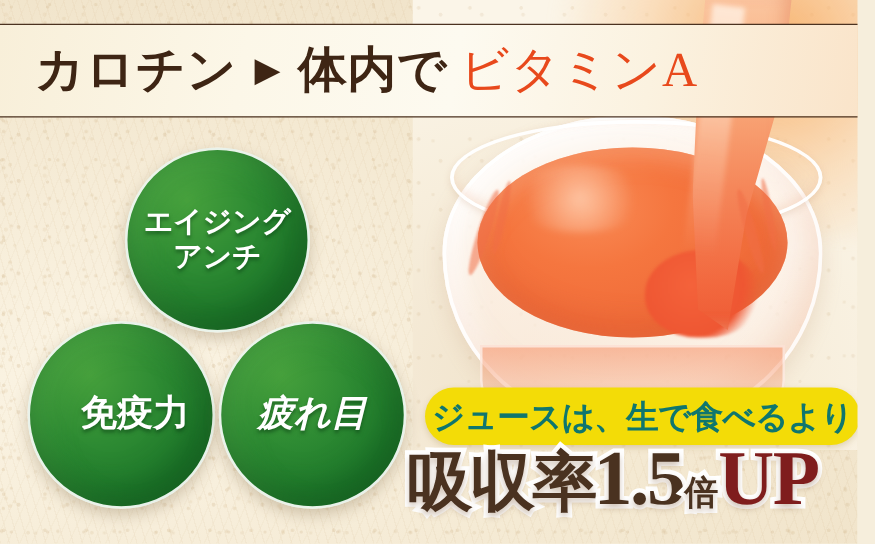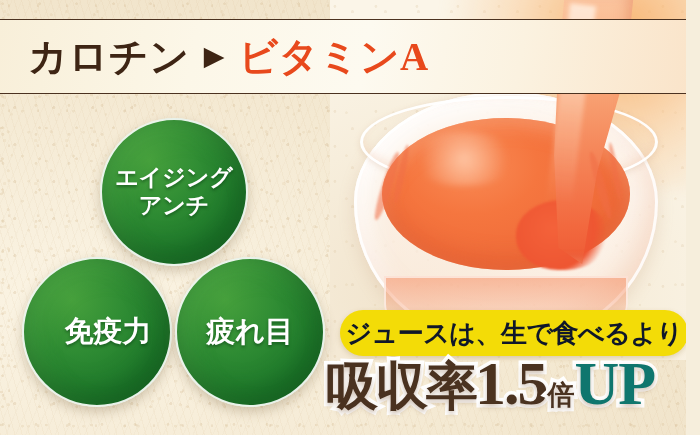--- a/index.html
+++ b/index.html
@@ -144,21 +144,21 @@
   .h-txt{
     font-family:"Liberation Serif","DejaVu Serif",serif;
     font-size:39px;font-weight:700;color:#3E2514;letter-spacing:.5px;
     line-height:1;
   }
   .h-arrow{
     font-size:27px;color:#3E2514;line-height:1;margin:0 4px;
   }
   .h-accent{
     font-family:"Liberation Serif","DejaVu Serif",serif;
-    font-size:39px;font-weight:700;line-height:1;letter-spacing:.5px;
+    font-size:39px;font-weight:400;line-height:1;letter-spacing:.5px;
   }
 
   
   .badge{
     position:absolute;border-radius:50%;
     display:flex;flex-direction:column;align-items:center;justify-content:center;
     border:2.5px solid rgba(255,255,255,.9);
     box-shadow:0 5px 12px rgba(120,95,60,.30), inset -8px -10px 26px rgba(14,78,26,.55), inset 10px 10px 24px rgba(92,175,78,.45);
     background:radial-gradient(circle at 33% 28%, #46A03C 0%, #2E8B33 38%, #1F7A2B 68%, #176A25 100%);
   }
@@ -166,21 +166,21 @@
     color:#FFFFFF;font-weight:700;
     font-family:"Liberation Serif","DejaVu Serif",serif;
     text-shadow:0 2px 3px rgba(10,60,18,.55);
     line-height:1.22;display:block;text-align:center;
   }
   #badge-1{left:100px;top:118px;width:144px;height:144px;}
   #badge-1 span{font-size:23px;}
   #badge-2{left:22px;top:257px;width:146px;height:146px;}
   #badge-2 span{font-size:29px;margin-left:22px;}
   #badge-3{left:175px;top:257px;width:146px;height:146px;}
-  #badge-3 span{font-size:29px;}
+  #badge-3 span{font-size:29px;font-style:italic;}
 
   
   .pill{
     position:absolute;left:340px;top:310px;width:348px;height:46px;
     background:#F3DC07;border-radius:23px;
     display:flex;align-items:center;justify-content:center;
     box-shadow:0 2px 5px rgba(150,120,40,.25);
   }
   .pill span{
     font-family:"Liberation Sans","DejaVu Sans",sans-serif;
@@ -230,39 +230,40 @@
     <div class="streak s2"></div>
     <div class="streak s3"></div>
     <div class="streak s4"></div>
     <div class="glass-base"></div>
   </div>
 
   <div class="header">
     <div class="header-inner">
       <span class="h-txt">カロチン</span>
       <span class="h-arrow">▶</span>
+      <span class="h-txt">体内で</span>
       <span class="h-accent" id="accent" style="color: rgb(232, 73, 28);">ビタミンA</span>
     </div>
   </div>
 
   <div class="badge" id="badge-1">
     <span>エイジング</span>
     <span>アンチ</span>
   </div>
   <div class="badge" id="badge-2">
     <span>免疫力</span>
   </div>
   <div class="badge" id="badge-3">
     <span>疲れ目</span>
   </div>
 
   <div class="pill" style="background: rgb(243, 220, 7);">
-    <span style="color: #0f172a;">ジュースは、生で食べるより</span>
+    <span style="color: #0f766e;">ジュースは、生で食べるより</span>
   </div>
 
   <div class="headline">
     <span class="hl hl-jp" style="color: rgb(74, 50, 32); -webkit-text-stroke: 7px rgb(255, 255, 255);">吸収率</span>
     <span class="hl hl-num" style="color: rgb(74, 50, 32); -webkit-text-stroke: 7px rgb(255, 255, 255);">1.5</span>
     <span class="hl hl-small" style="color: rgb(74, 50, 32); -webkit-text-stroke: 7px rgb(255, 255, 255);">倍</span>
-    <span class="hl hl-up" style="color: #0f766e; -webkit-text-stroke: 7px rgb(255, 255, 255);">UP</span>
+    <span class="hl hl-up" style="color: #7f1d1d; -webkit-text-stroke: 7px rgb(255, 255, 255);">UP</span>
   </div>
 
 </div>
 
 </body></html>

